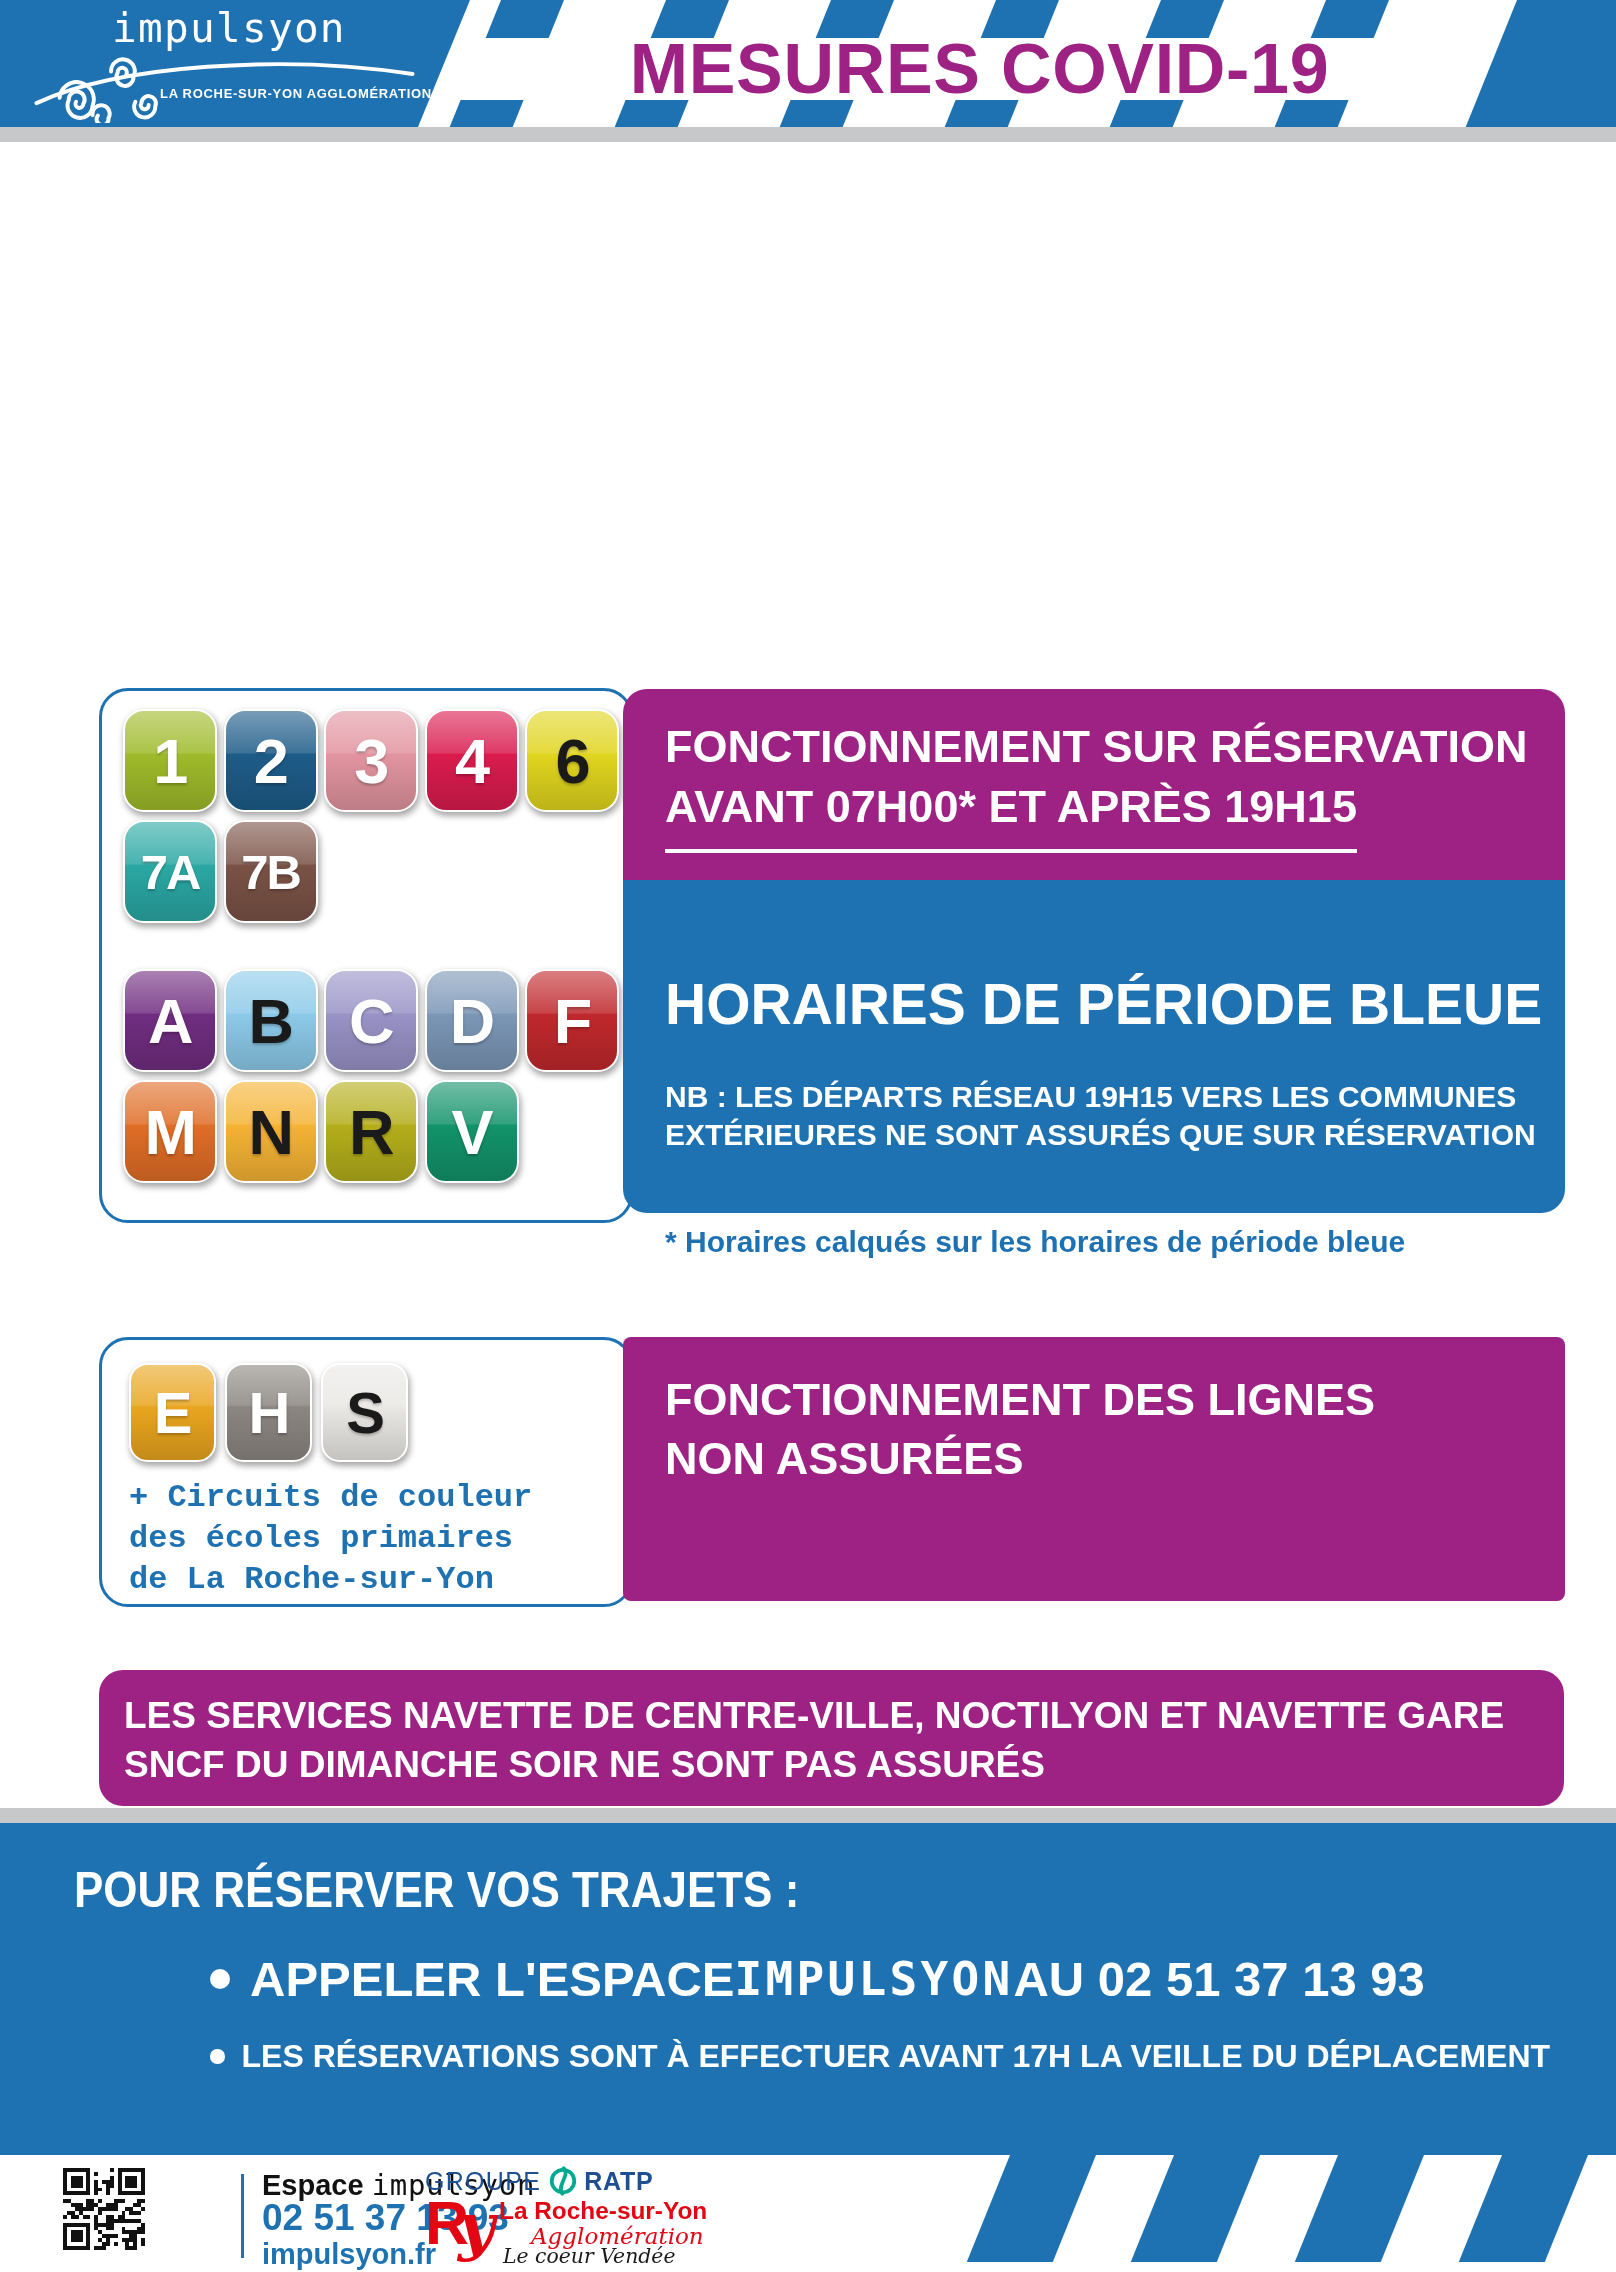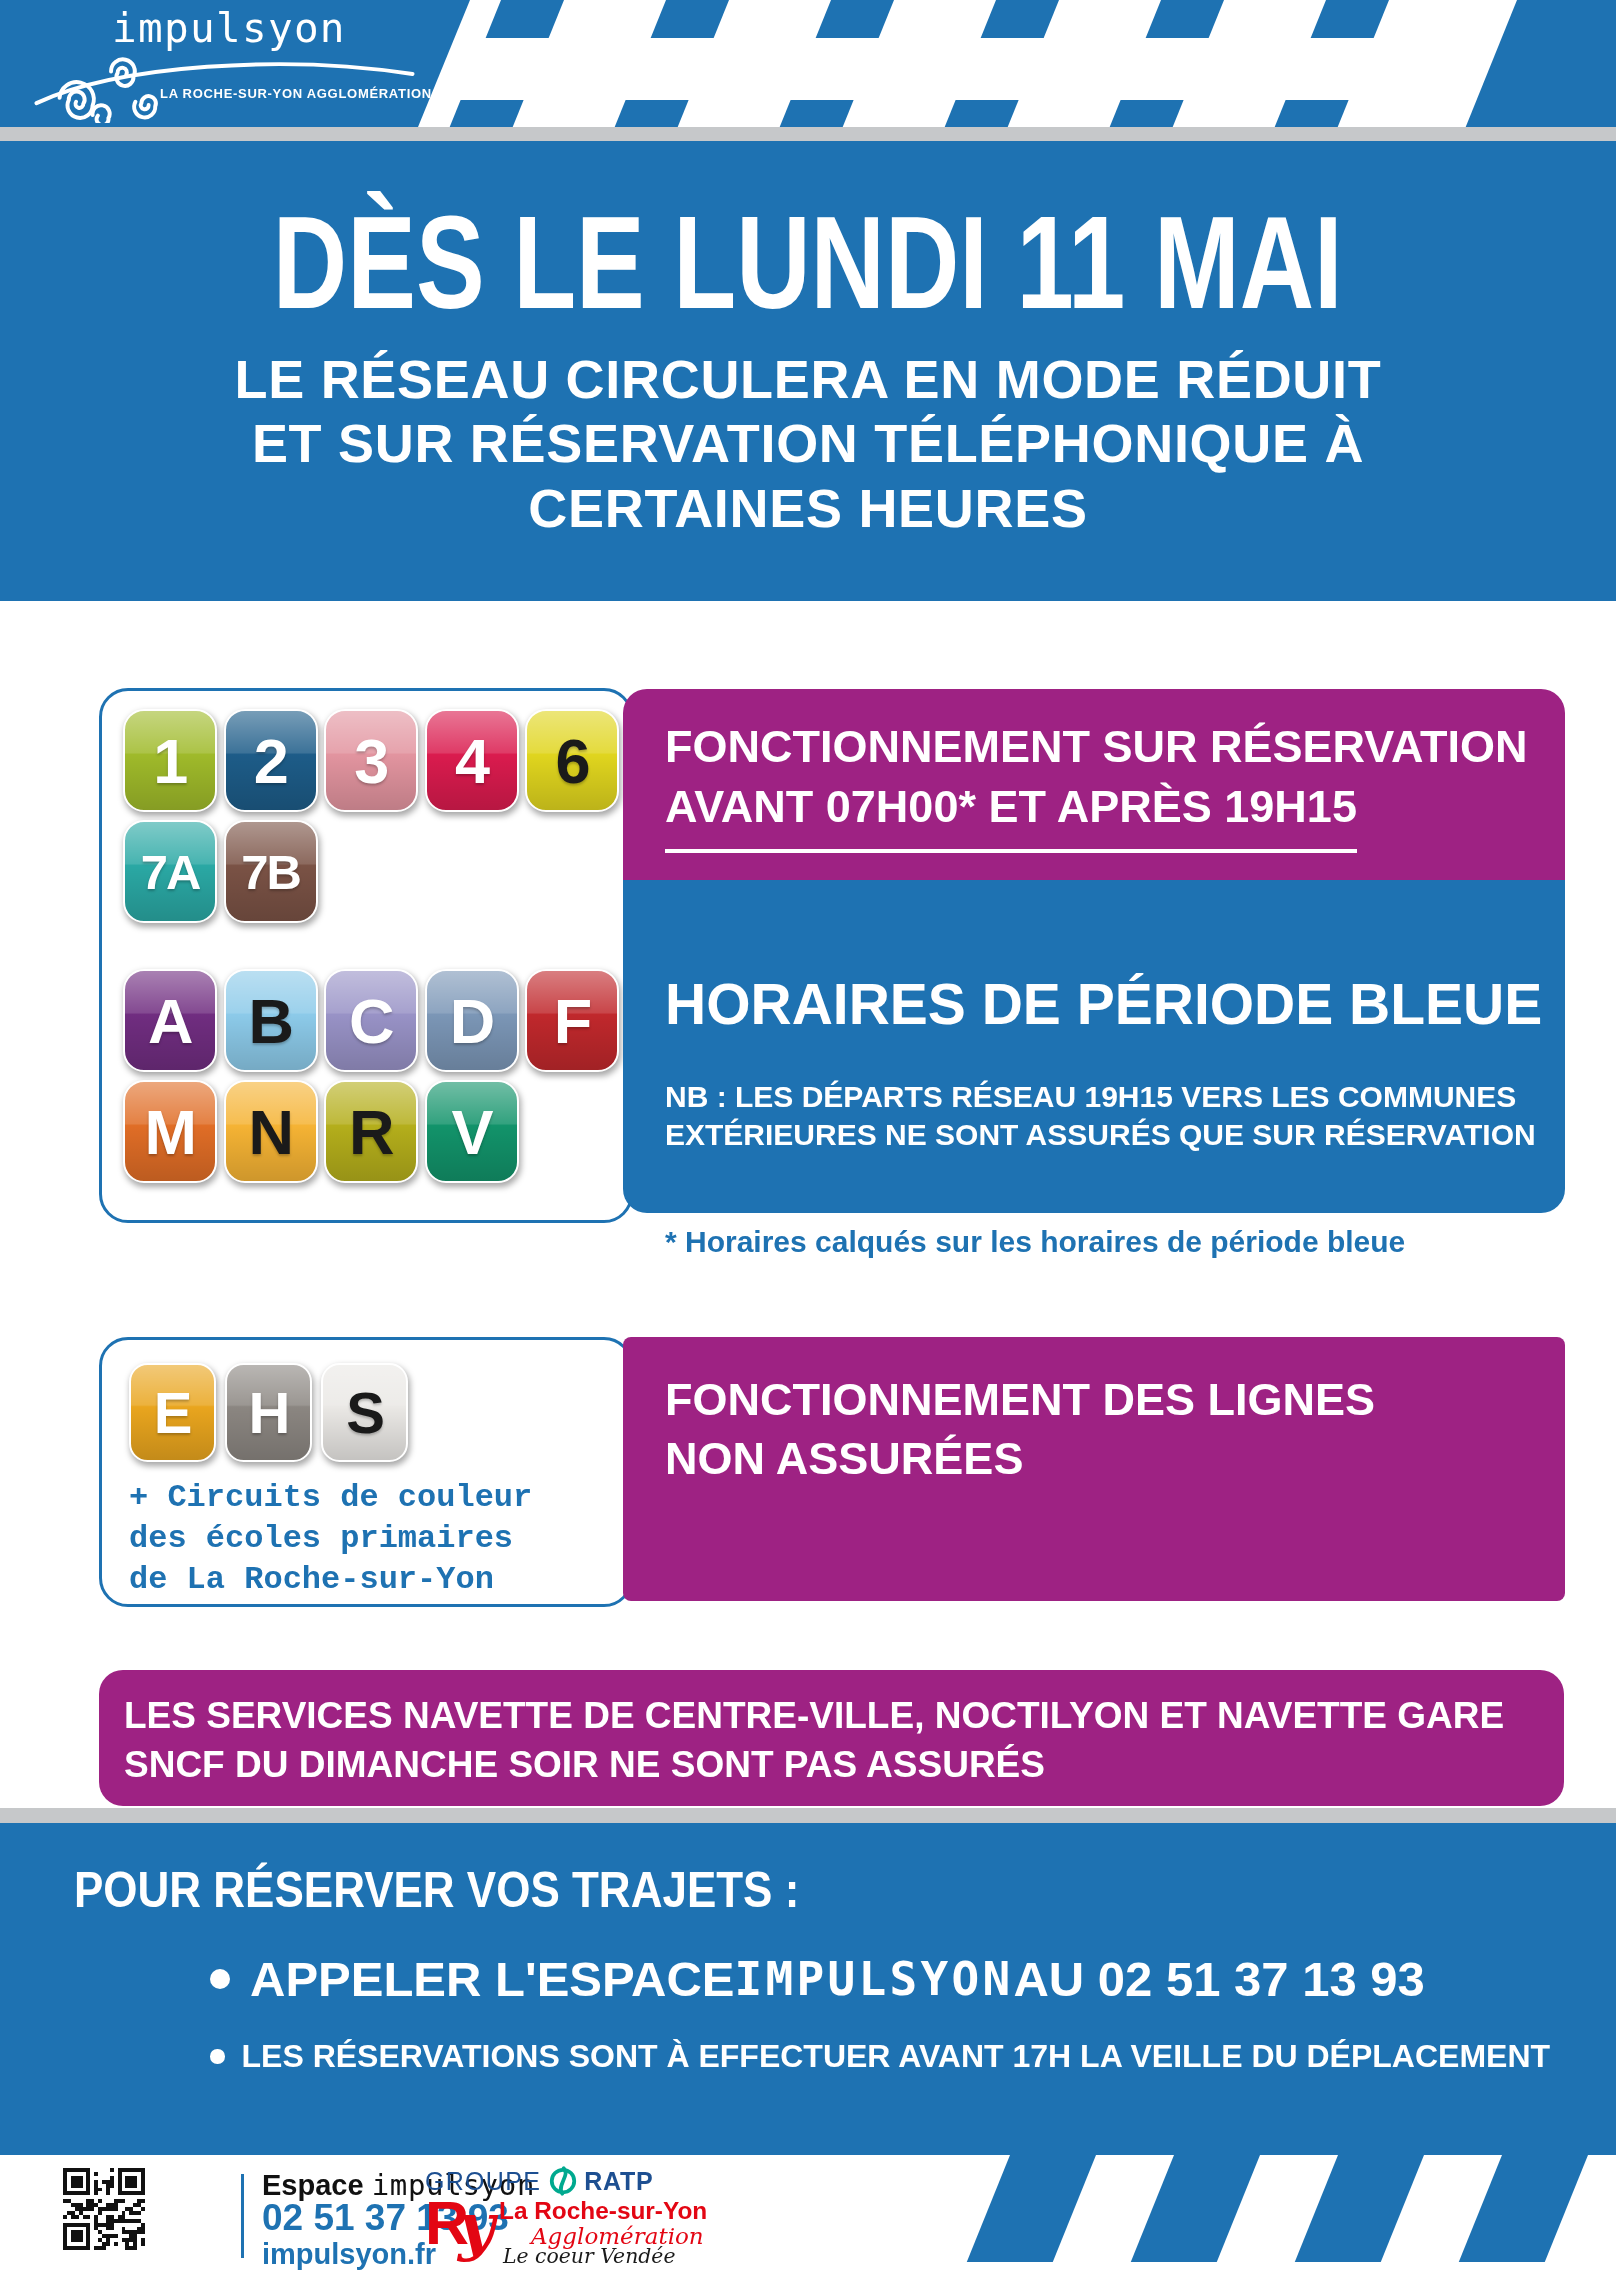--- a/index.html
+++ b/index.html
@@ -96,43 +96,38 @@
     <div class="h-stripe" style="left:666px"></div>
     <div class="h-stripe" style="left:831px"></div>
     <div class="h-stripe" style="left:996px"></div>
     <div class="h-stripe" style="left:1161px"></div>
     <div class="h-stripe" style="left:1326px"></div>
   </div>
   <div class="covid-band"></div>
   <div class="hdr-stripes" style="background:transparent;z-index:2;">
     <div class="h-stripe big" style="left:1517px"></div>
   </div>
+  <div class="covid-title">MESURES COVID-19</div>
 
   <div class="logo-block">
     <div class="logo-name">impulsyon</div>
     <svg class="abs" style="left:20px;top:37px;" width="409" height="86" viewBox="0 0 620 130">
       <g fill="none" stroke="#ffffff" stroke-width="6" stroke-linecap="round">
         <path d="M25,100 C150,42 400,26 595,56"></path>
         <path d="M60,92 a26,26 0 1,1 50,12 a19,19 0 1,1 -36,-9 a12,12 0 1,1 22,6 a6,6 0 1,1 -11,-3"></path>
         <path d="M138,52 a18,18 0 1,1 34,8 a13,13 0 1,1 -24,-6 a7,7 0 1,1 13,3"></path>
         <path d="M175,98 a16,16 0 1,0 30,7 a11,11 0 1,0 -21,-5 a6,6 0 1,0 11,3"></path>
         <path d="M110,118 a13,13 0 1,1 24,5 a9,9 0 1,1 -16,-4"></path>
       </g>
     </svg>
     <div class="logo-sub">LA ROCHE-SUR-YON AGGLOMÉRATION</div>
   </div>
 
   <div class="gray-strip" style="top:127px"></div>
 
-  <div class="banner">
-    <div class="banner-title"><b>DÈS LE LUNDI 11 MAI</b></div>
-    <div class="banner-sub" style="top:206px">LE RÉSEAU CIRCULERA EN MODE RÉDUIT</div>
-    <div class="banner-sub" style="top:270px">ET SUR RÉSERVATION TÉLÉPHONIQUE À</div>
-    <div class="banner-sub" style="top:335px">CERTAINES HEURES</div>
-  </div>
 
   <div class="card" style="top:688px;height:529px;"></div>
   <div class="badge-row" style="left:123px;top:709px;">
       <div class="badge" style="--bg: #9fba2a; color: rgb(255, 255, 255);">
         <span>1</span>
       </div>
       <div class="badge" style="--bg: #1d5c88; color: rgb(255, 255, 255);">
         <span>2</span>
       </div>
       <div class="badge" style="--bg: #e2949f; color: rgb(255, 255, 255);">

